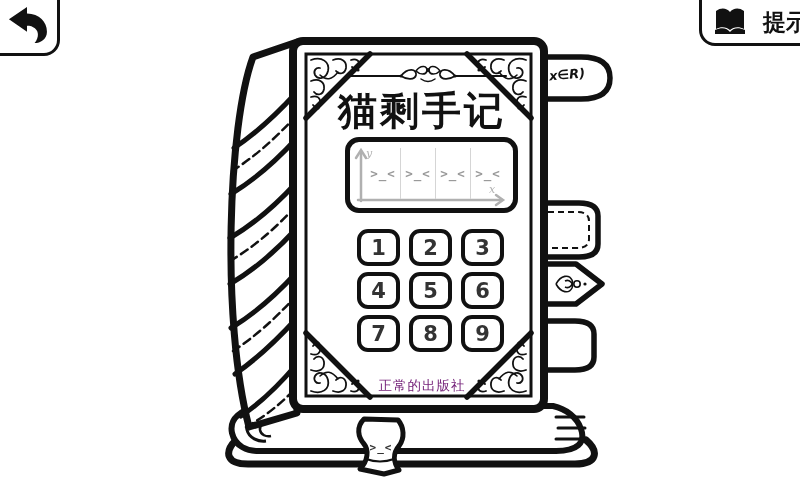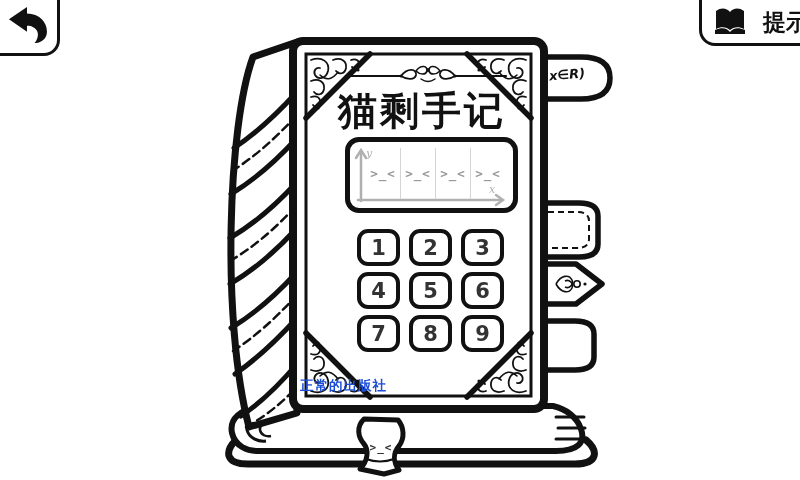--- a/index.html
+++ b/index.html
@@ -26,22 +26,22 @@
 
   
   .book-art{position:absolute;left:0;top:0;width:800px;height:480px;}
 
   
   .book-title{
     position:absolute;left:300px;top:84px;width:244px;text-align:center;
     font-size:39px;font-weight:bold;letter-spacing:3px;color:#111;
   }
   .publisher{
-    position:absolute;left:300px;top:377px;width:244px;text-align:left;
-    font-size:13.5px;font-weight:bold;letter-spacing:1px;color:#1d4ed8;
+    position:absolute;left:300px;top:377px;width:244px;text-align:center;
+    font-size:13.5px;font-weight:normal;letter-spacing:1px;color:#701a75;
   }
   .bookmark-label{
     position:absolute;left:549px;top:66px;width:60px;font-size:13px;
     font-style:italic;font-weight:bold;color:#111;transform:rotate(-5deg);
   }
   .ribbon-face{
     position:absolute;left:362px;top:441px;width:38px;text-align:center;
     font-size:11px;font-weight:bold;color:#333;
     font-family:"DejaVu Sans Mono",monospace;letter-spacing:1px;
   }

